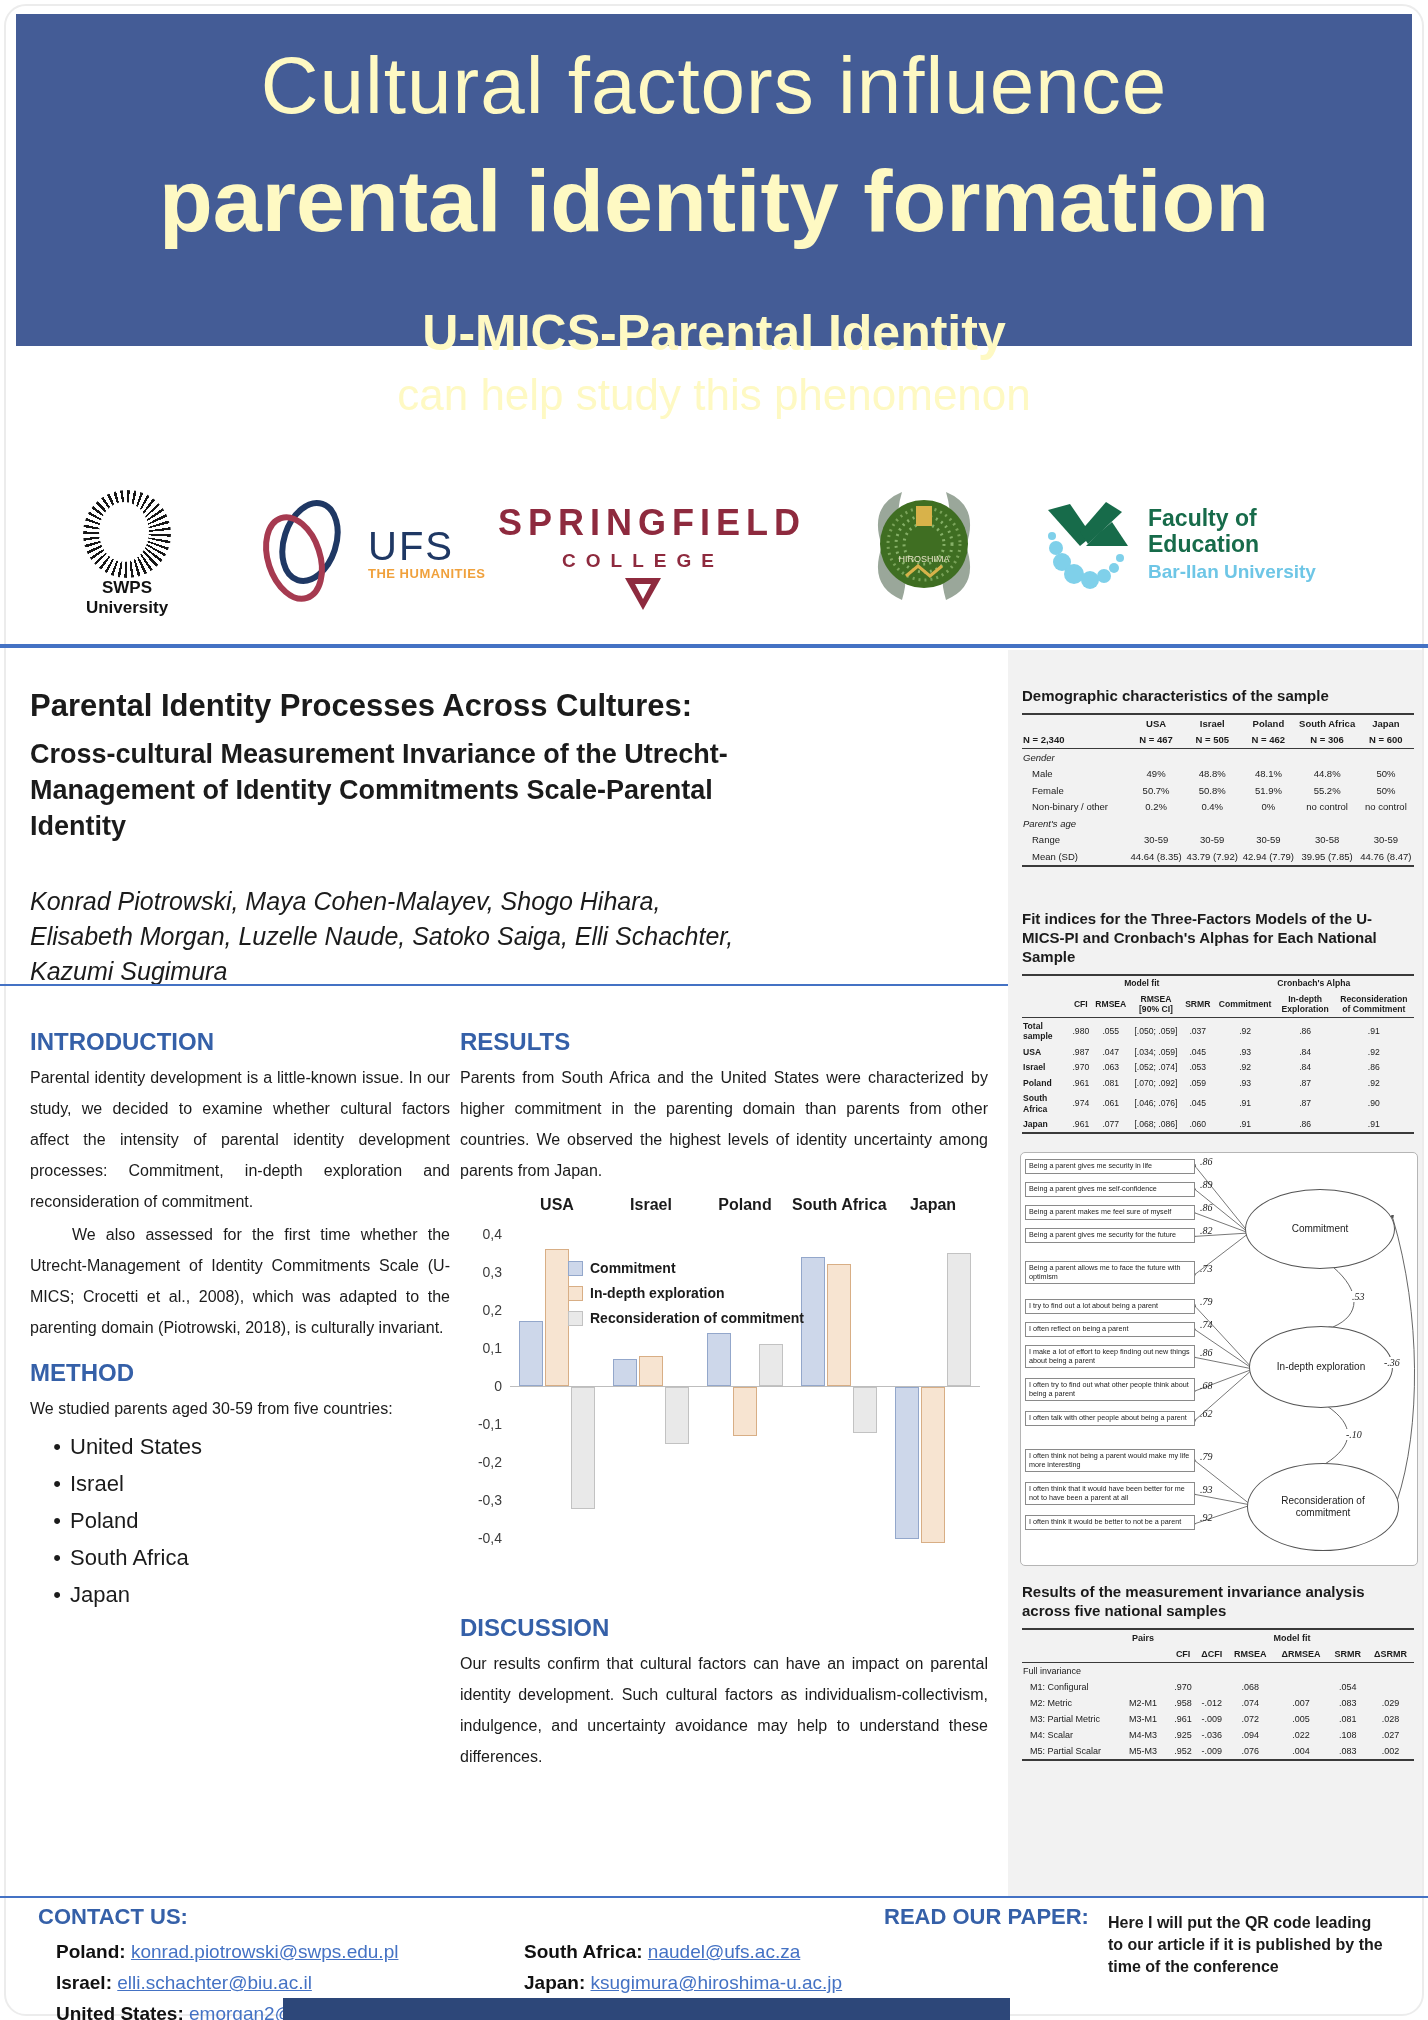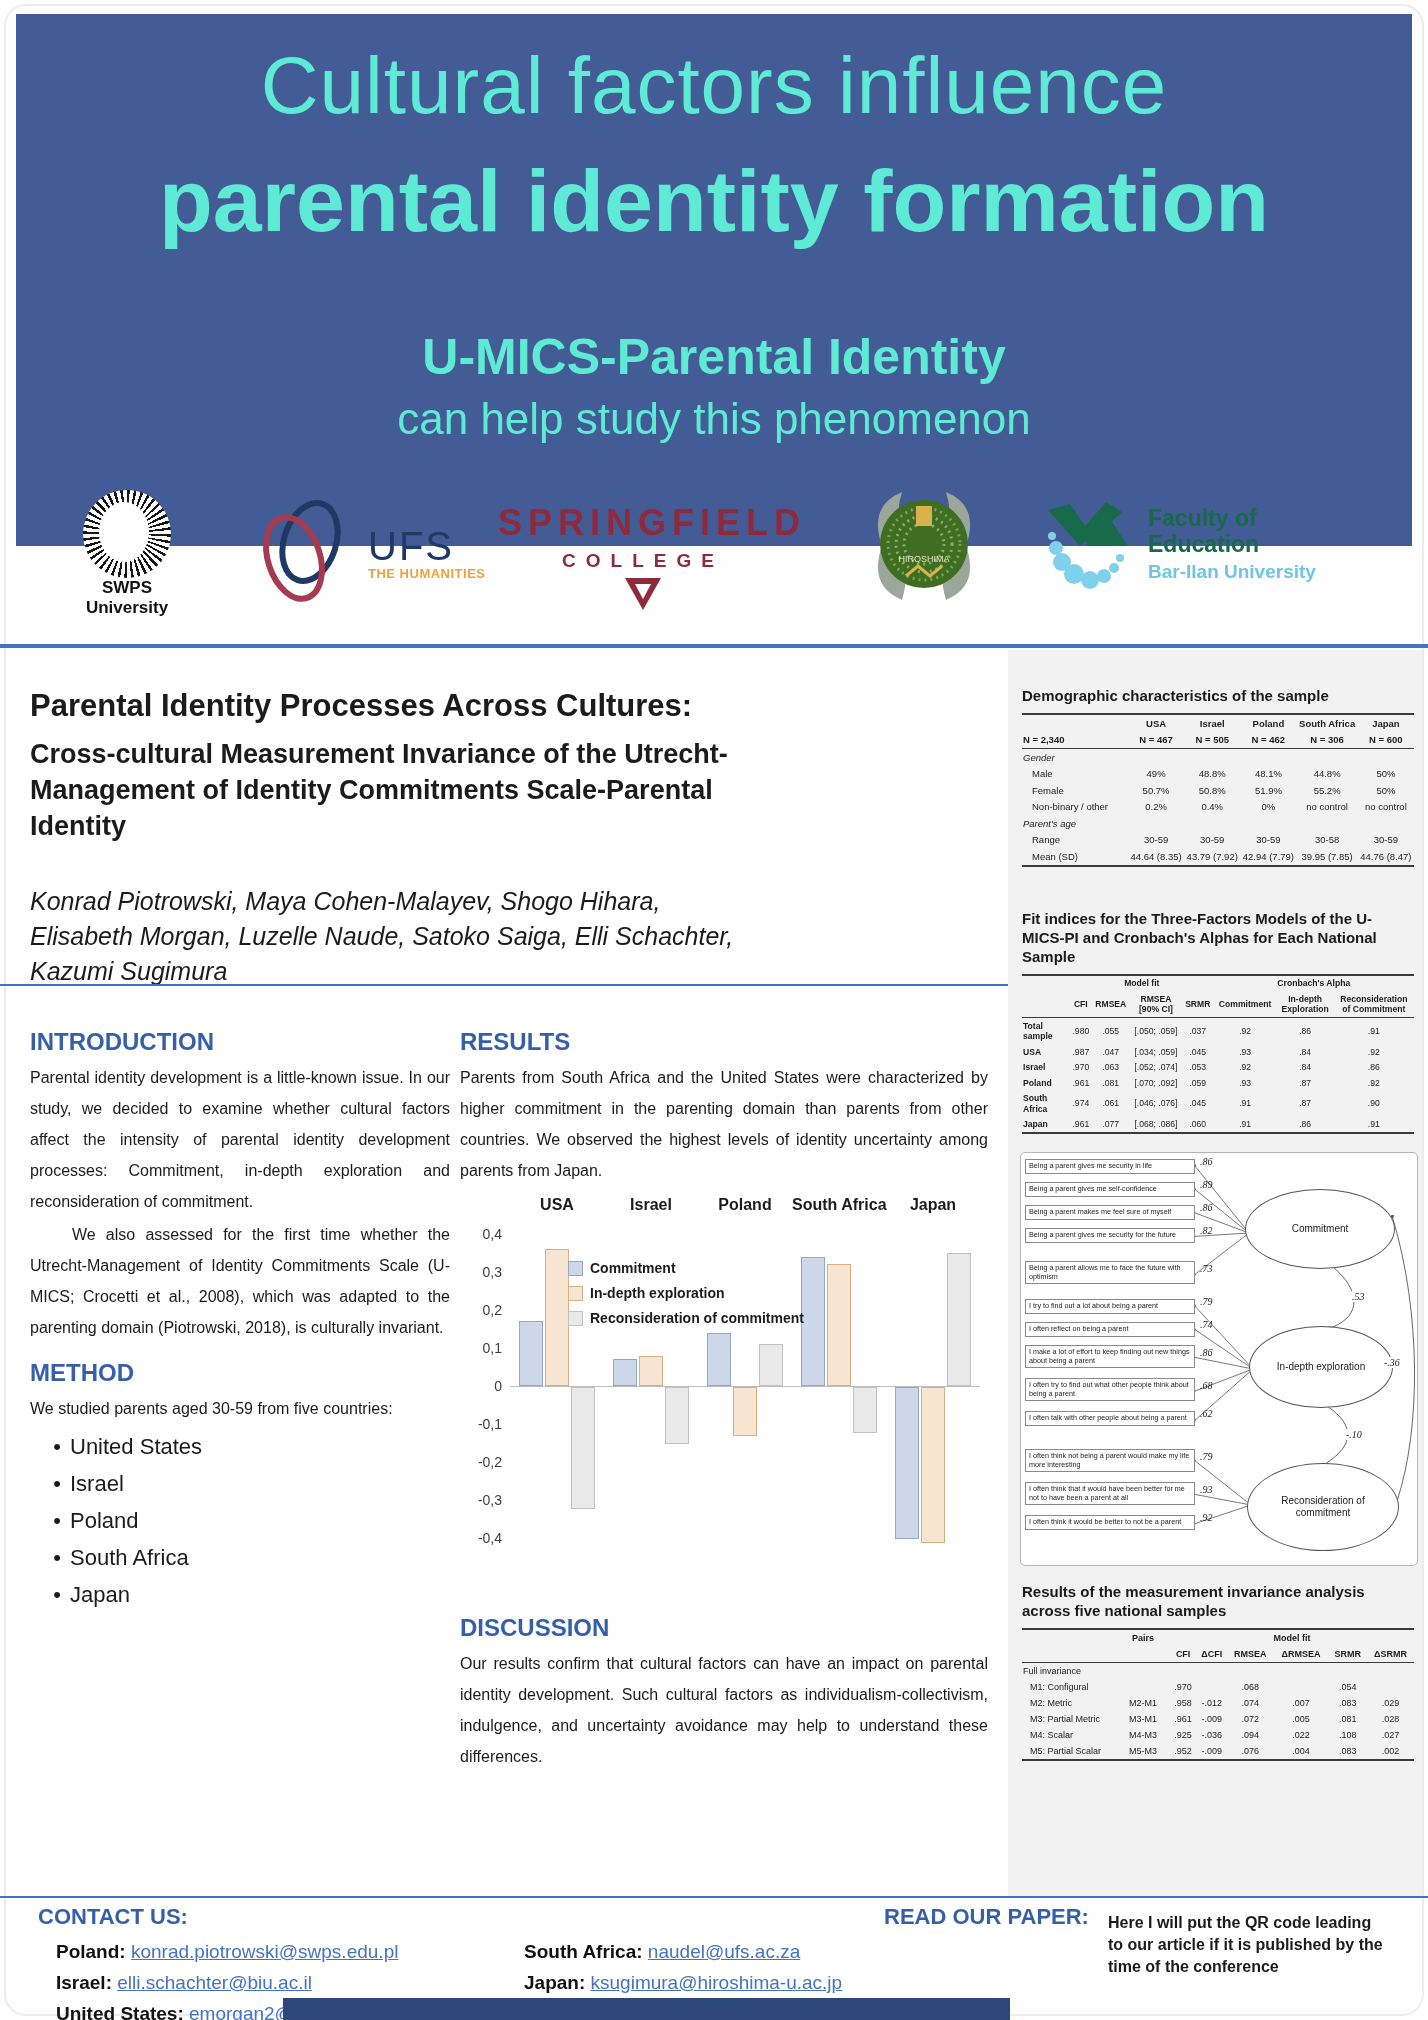--- a/index.html
+++ b/index.html
@@ -1,22 +1,22 @@
 <!DOCTYPE html>
 <html><head>
 <meta charset="utf-8">
 <style>
   html,body{margin:0;padding:0;background:#fff;}
   body{width:1428px;height:2020px;position:relative;font-family:"Liberation Sans",sans-serif;color:#1b1b1b;overflow:hidden;}
   .poster-border{position:absolute;inset:4px;border:2px solid #ececec;border-radius:22px;pointer-events:none;}
   
-  .hdr{position:absolute;left:16px;right:16px;top:14px;height:532px;background:#445C96;text-align:center;color:#5eead4;}
+  .hdr{position:absolute;left:16px;right:16px;top:14px;height:332px;background:#445C96;text-align:center;color:#fef9c3;}
   .hdr .t1{font-size:80px;font-weight:400;margin-top:26px;letter-spacing:1px;}
   .hdr .t2{font-size:88px;font-weight:bold;margin-top:18px;}
-  .hdr .s1{font-size:50px;font-weight:bold;margin-top:76px;text-align:center;}
+  .hdr .s1{font-size:50px;font-weight:bold;margin-top:52px;text-align:center;}
   .hdr .s2{font-size:44px;font-weight:400;margin-top:8px;}
   
   .logos{position:absolute;left:0;top:478px;width:1428px;height:164px;}
   .logo{position:absolute;text-align:center;}
   .swps-burst{width:88px;height:88px;border-radius:50%;margin:0 auto;background:repeating-conic-gradient(#161616 0deg 3.6deg,#fff 3.6deg 9deg);position:relative;}
   .swps-burst:after{content:"";position:absolute;left:16px;top:12px;width:50px;height:60px;border-radius:50%;background:#fff;}
   .swps-txt{font-weight:bold;font-size:17px;line-height:20px;color:#111;}
   .ufs-wrap{display:flex;align-items:center;gap:10px;}
   .ufs-name{color:#1F3864;font-size:40px;font-weight:400;letter-spacing:2px;line-height:40px;text-align:left;}
   .ufs-sub{color:#F0A13C;font-size:13px;font-weight:bold;letter-spacing:.5px;text-align:left;}

